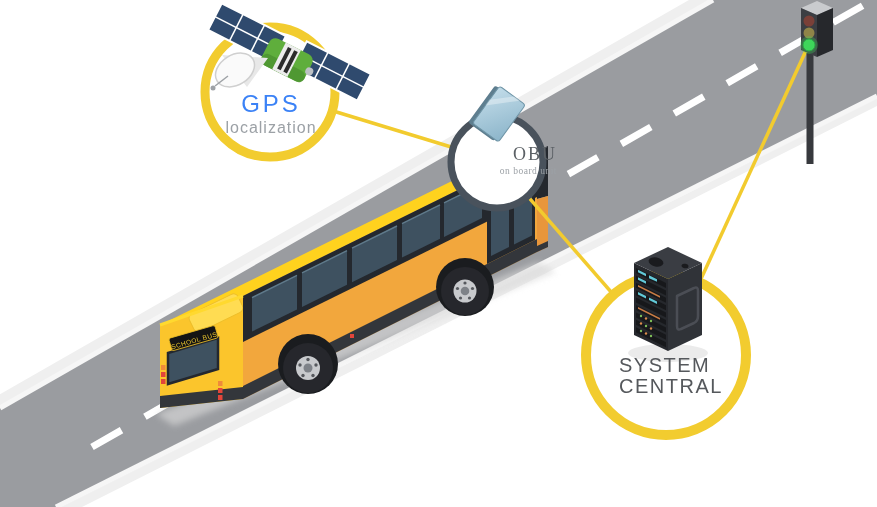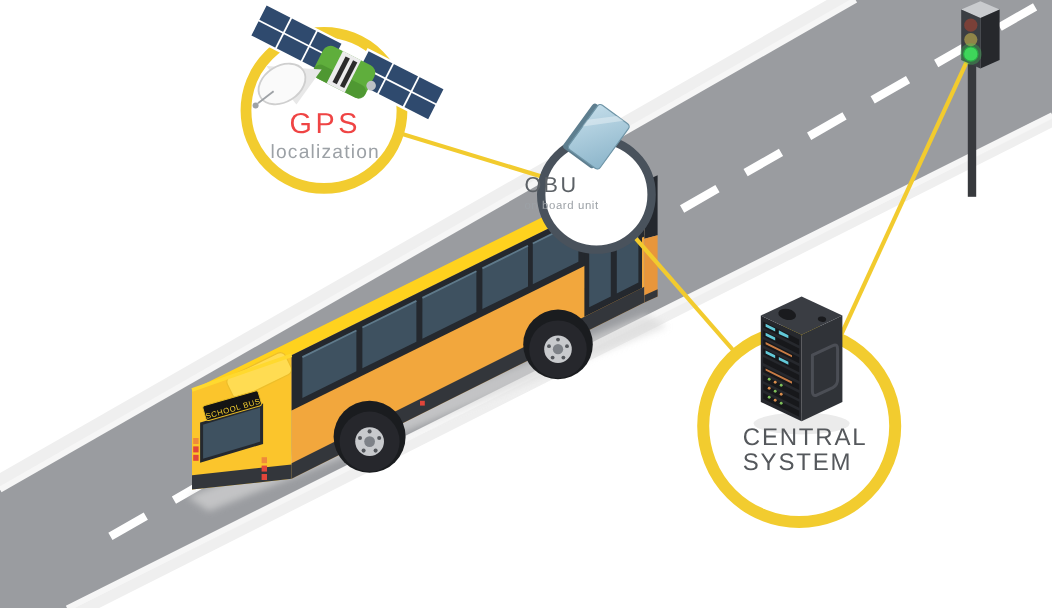--- a/index.html
+++ b/index.html
@@ -1,23 +1,23 @@
 <!DOCTYPE html>
 <html><head>
 <meta charset="utf-8">
 <style>
   html,body{margin:0;padding:0;background:#ffffff;}
   #stage{position:relative;width:877px;height:507px;background:#ffffff;overflow:hidden;
          font-family:"Liberation Sans","DejaVu Sans",sans-serif;}
   #stage svg{position:absolute;left:0;top:0;}
   .label{position:absolute;pointer-events:none;}
   .gps-label{left:196px;top:90px;width:150px;text-align:center;}
-  .gps-label .main{font-size:24px;letter-spacing:3px;color:#ef4444;}
+  .gps-label .main{font-size:24px;letter-spacing:3px;color:#3b82f6;}
   .gps-label .sub{font-size:16px;letter-spacing:1px;color:#9CA1A6;margin-top:1px;}
-  .obu-label{left:437px;top:144px;width:120px;text-align:left;}
+  .obu-label{left:437px;top:144px;width:120px;text-align:right;font-family:Liberation Serif, serif;}
   .obu-label .main{font-size:18px;letter-spacing:2px;color:#5C6166;}
   .obu-label .sub{font-size:9.5px;letter-spacing:.5px;color:#9CA1A6;margin-top:1px;}
   .central-label{left:619px;top:355px;text-align:left;}
   .central-label .line{font-size:20px;letter-spacing:1.5px;color:#55585C;line-height:21px;}
 </style>
 </head>
 <body>
 
 <div id="stage">
 <svg width="877" height="507" viewBox="0 0 877 507">
@@ -220,16 +220,16 @@
 
   <div class="label gps-label">
     <div class="main">GPS</div>
     <div class="sub">localization</div>
   </div>
   <div class="label obu-label">
     <div class="main">OBU</div>
     <div class="sub">on board unit</div>
   </div>
   <div class="label central-label">
+    <div class="line">SYSTEM</div>
     <div class="line">CENTRAL</div>
-    <div class="line">SYSTEM</div>
   </div>
 </div>
 
 </body></html>

